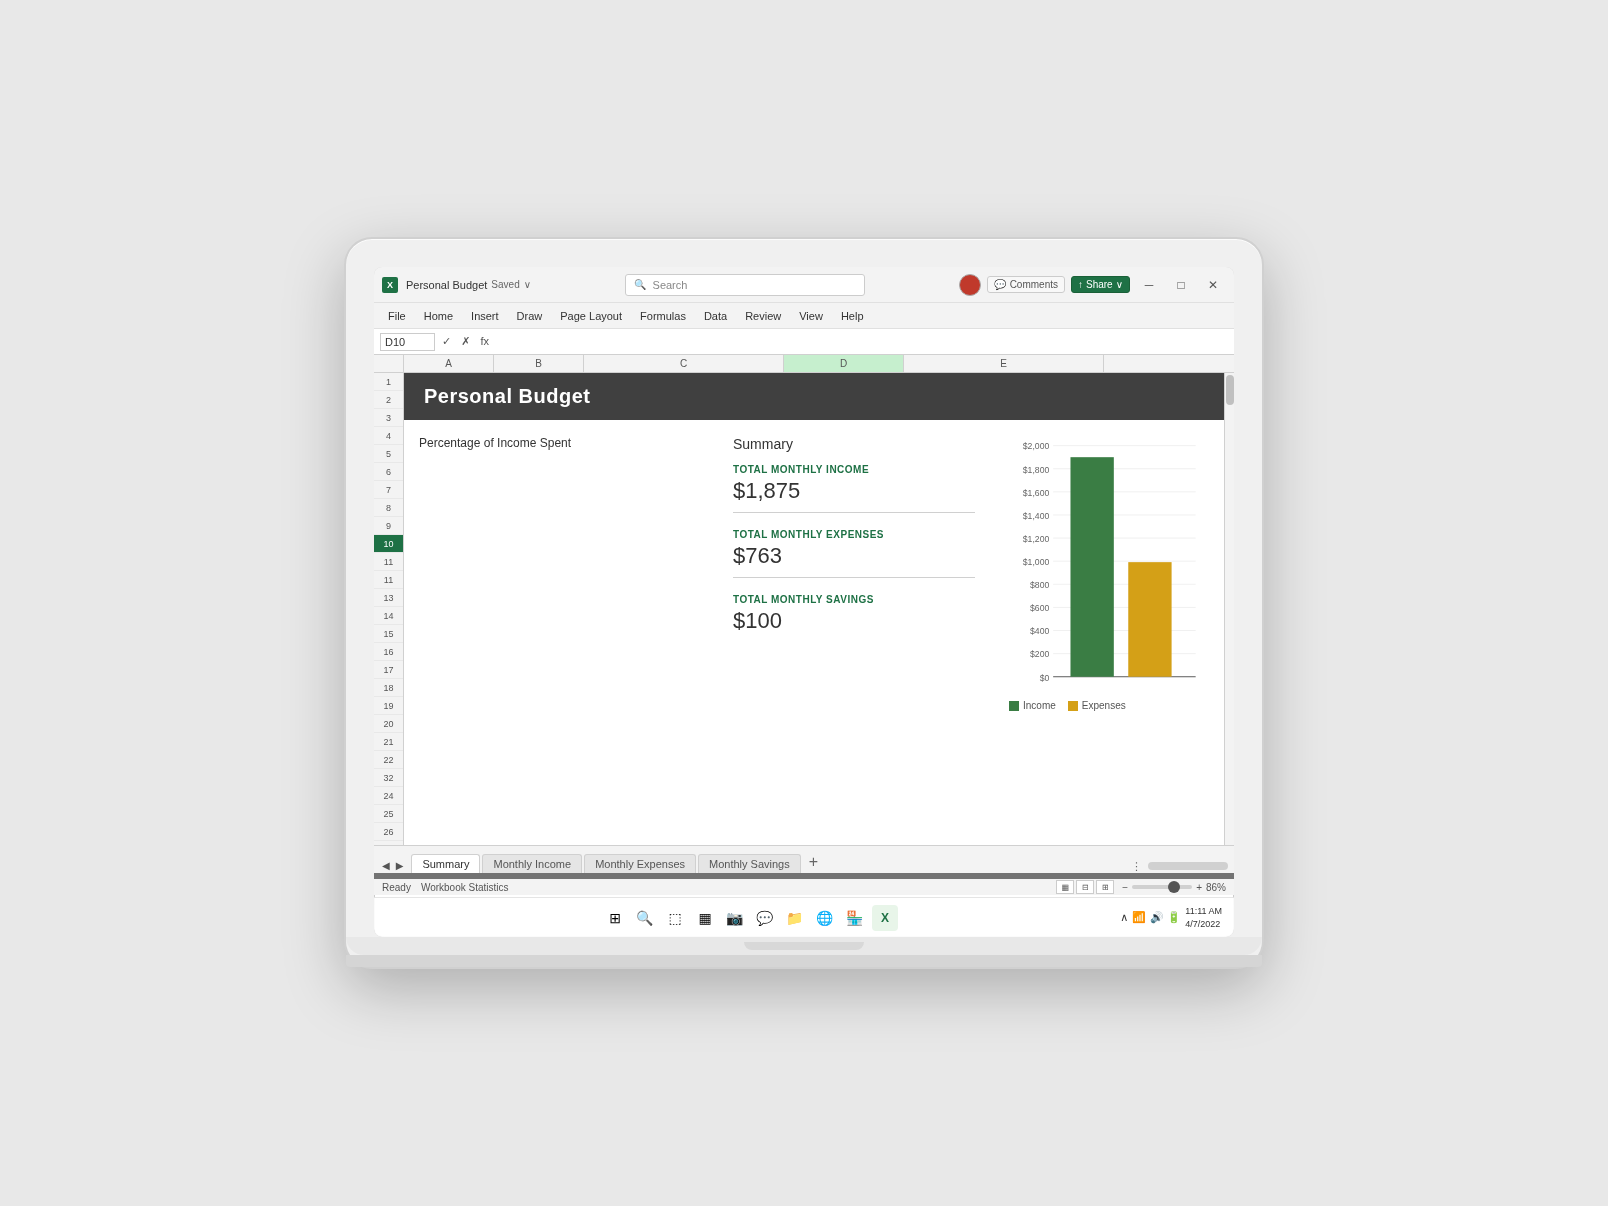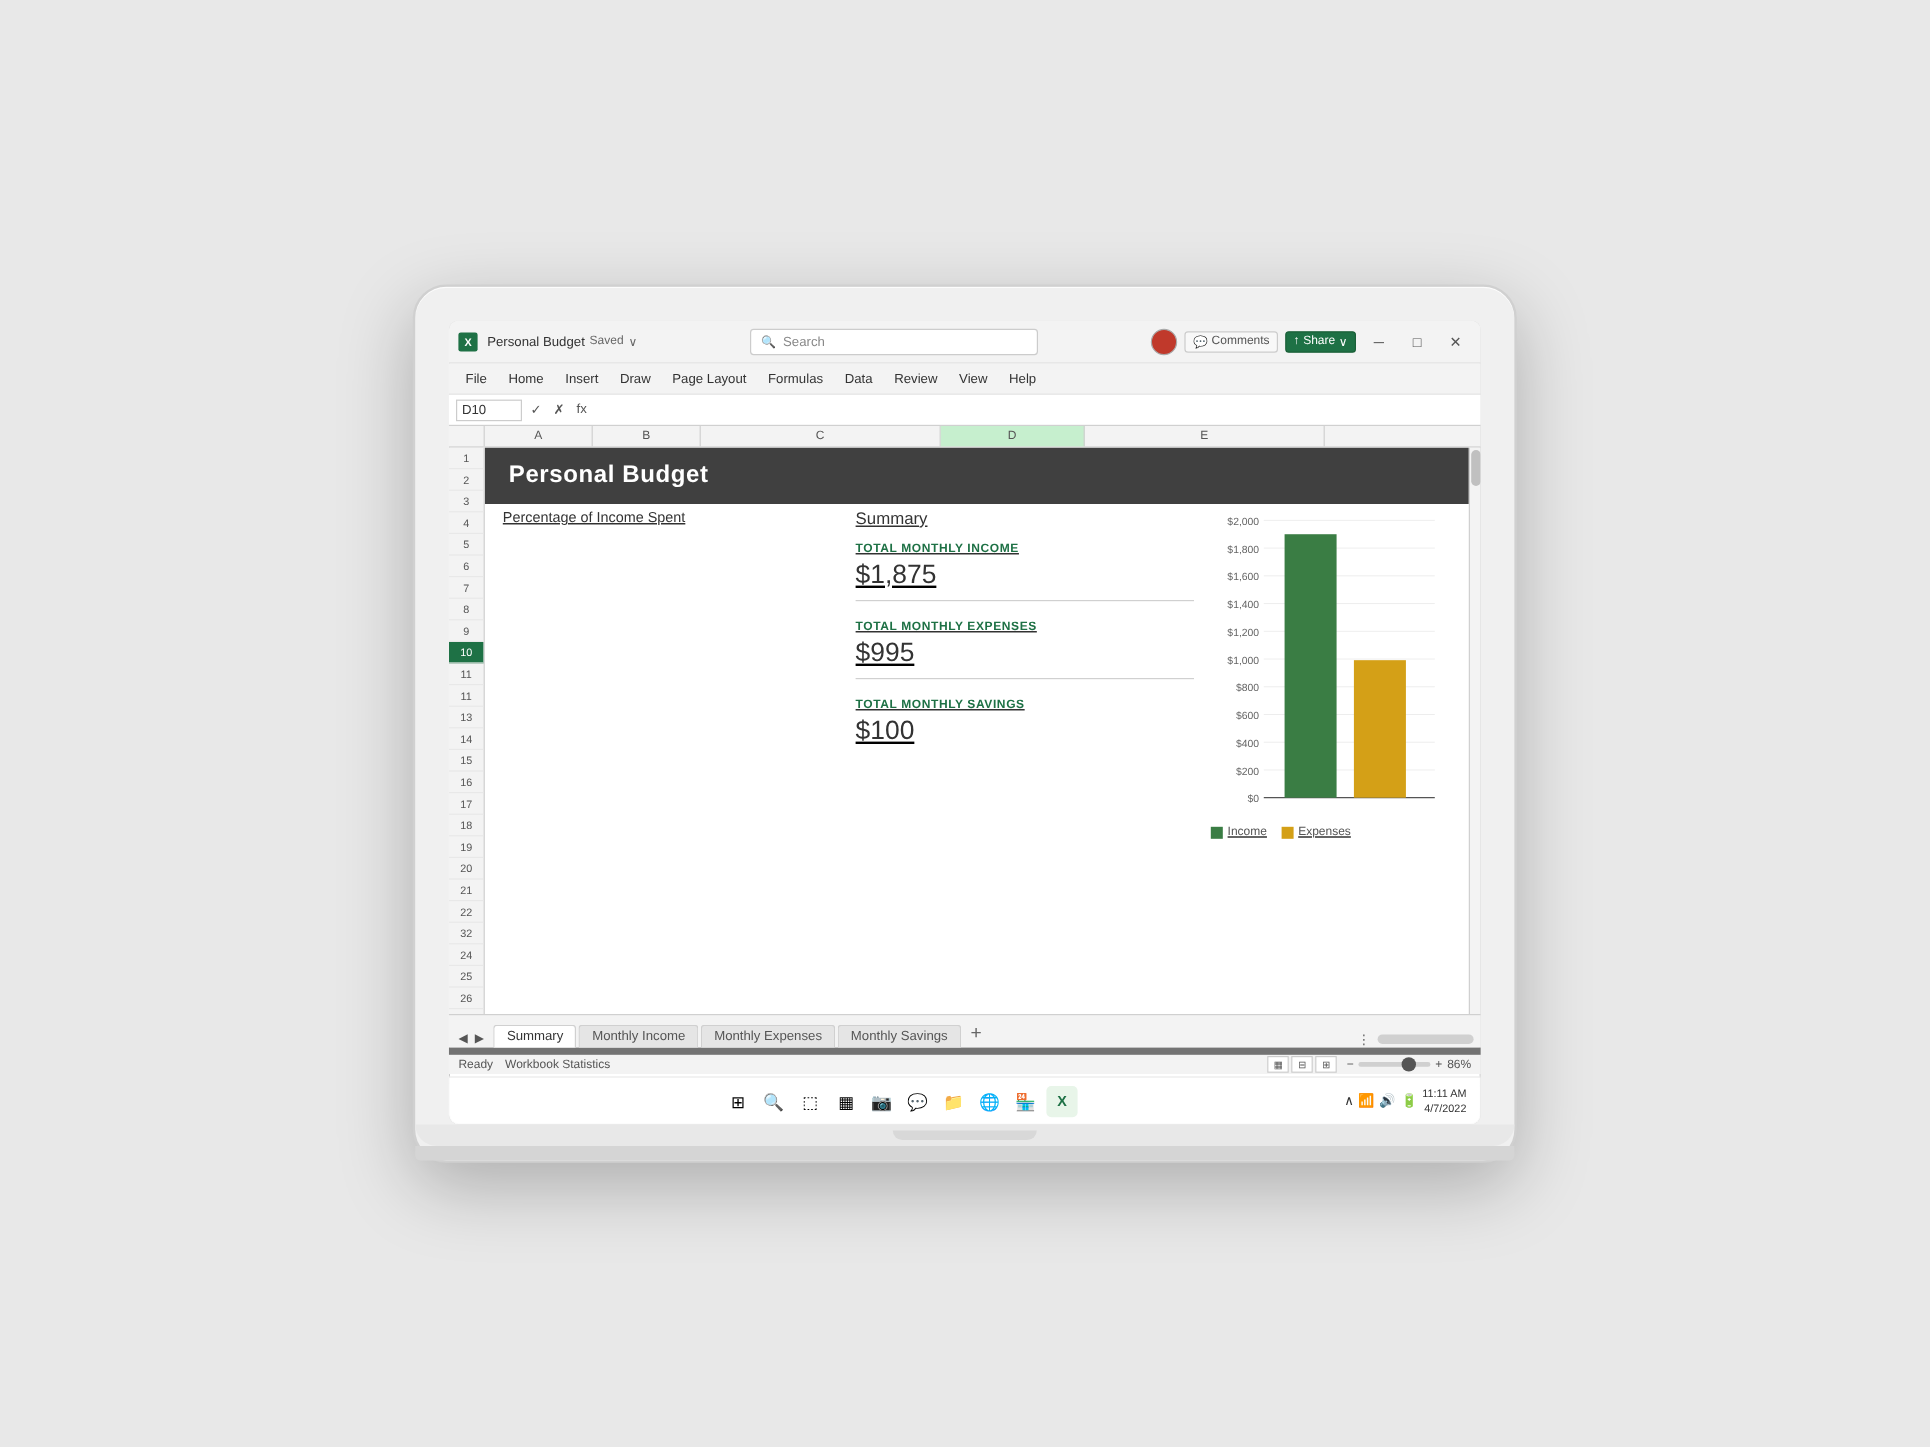--- a/index.html
+++ b/index.html
@@ -261,24 +261,23 @@
       color: white;
       font-size: 20px;
       font-weight: 600;
       padding: 12px 20px;
       letter-spacing: 0.5px;
     }
 
     
     .dashboard {
       display: flex;
-      padding: 4px 15px;
-      gap: 4px;
+      padding: 16px 15px;
+      gap: 24px;
       height: calc(100% - 50px);
-      text-decoration: underline;
     }
 
     
     .chart-left {
       display: flex;
       flex-direction: column;
       align-items: flex-start;
       width: 280px;
       flex-shrink: 0;
     }
@@ -507,21 +506,20 @@
       cursor: pointer;
     }
     .taskbar-right {
       display: flex;
       align-items: center;
       gap: 4px;
       font-size: 9px;
       color: #333;
     }
     .taskbar-time {
-      text-align: right;
       line-height: 1.4;
     }
     .taskbar-sys-icons {
       display: flex;
       gap: 4px;
       align-items: center;
       font-size: 11px;
       color: #333;
     }
 
@@ -659,21 +657,21 @@
 
             <div class="summary-area">
               <div class="summary-title">Summary</div>
 
               <div class="summary-item">
                 <div class="summary-label">TOTAL MONTHLY INCOME</div>
                 <div class="summary-value">$1,875</div>
               </div>
               <div class="summary-item">
                 <div class="summary-label">TOTAL MONTHLY EXPENSES</div>
-                <div class="summary-value">$995</div>
+                <div class="summary-value">$763</div>
               </div>
               <div class="summary-item">
                 <div class="summary-label">TOTAL MONTHLY SAVINGS</div>
                 <div class="summary-value">$100</div>
               </div>
             </div>
 
             <div class="bar-chart-area">
               <div class="bar-chart-container">
                 <svg class="bar-chart-svg" viewBox="0 0 200 270">

